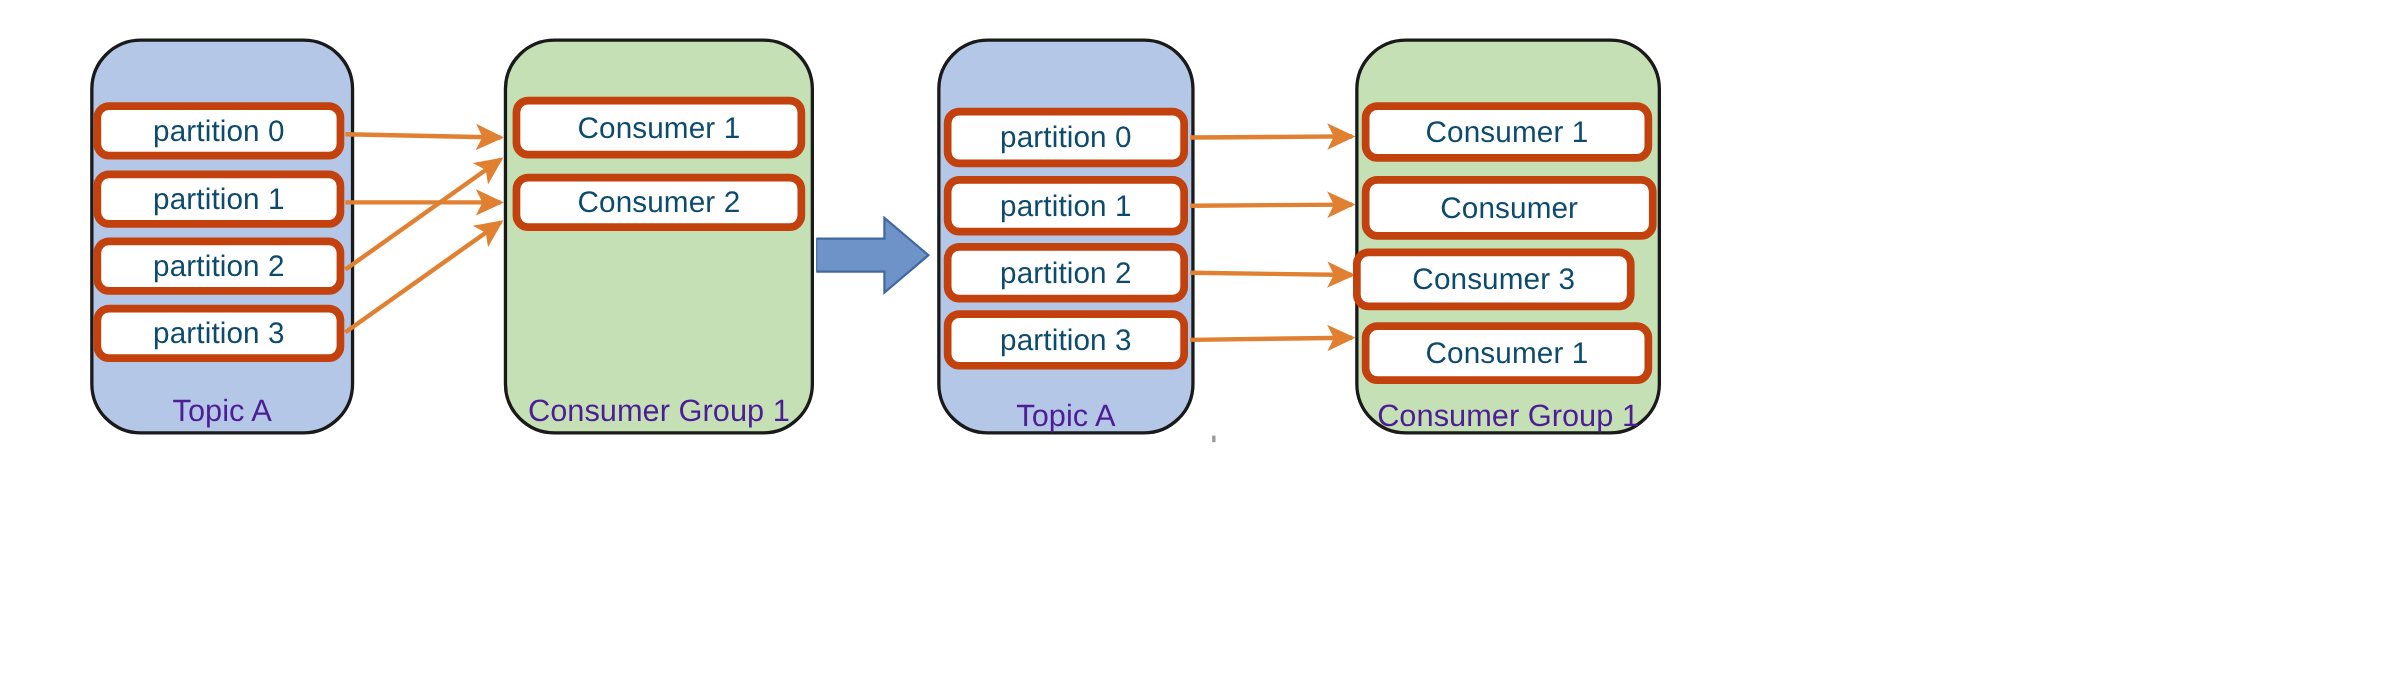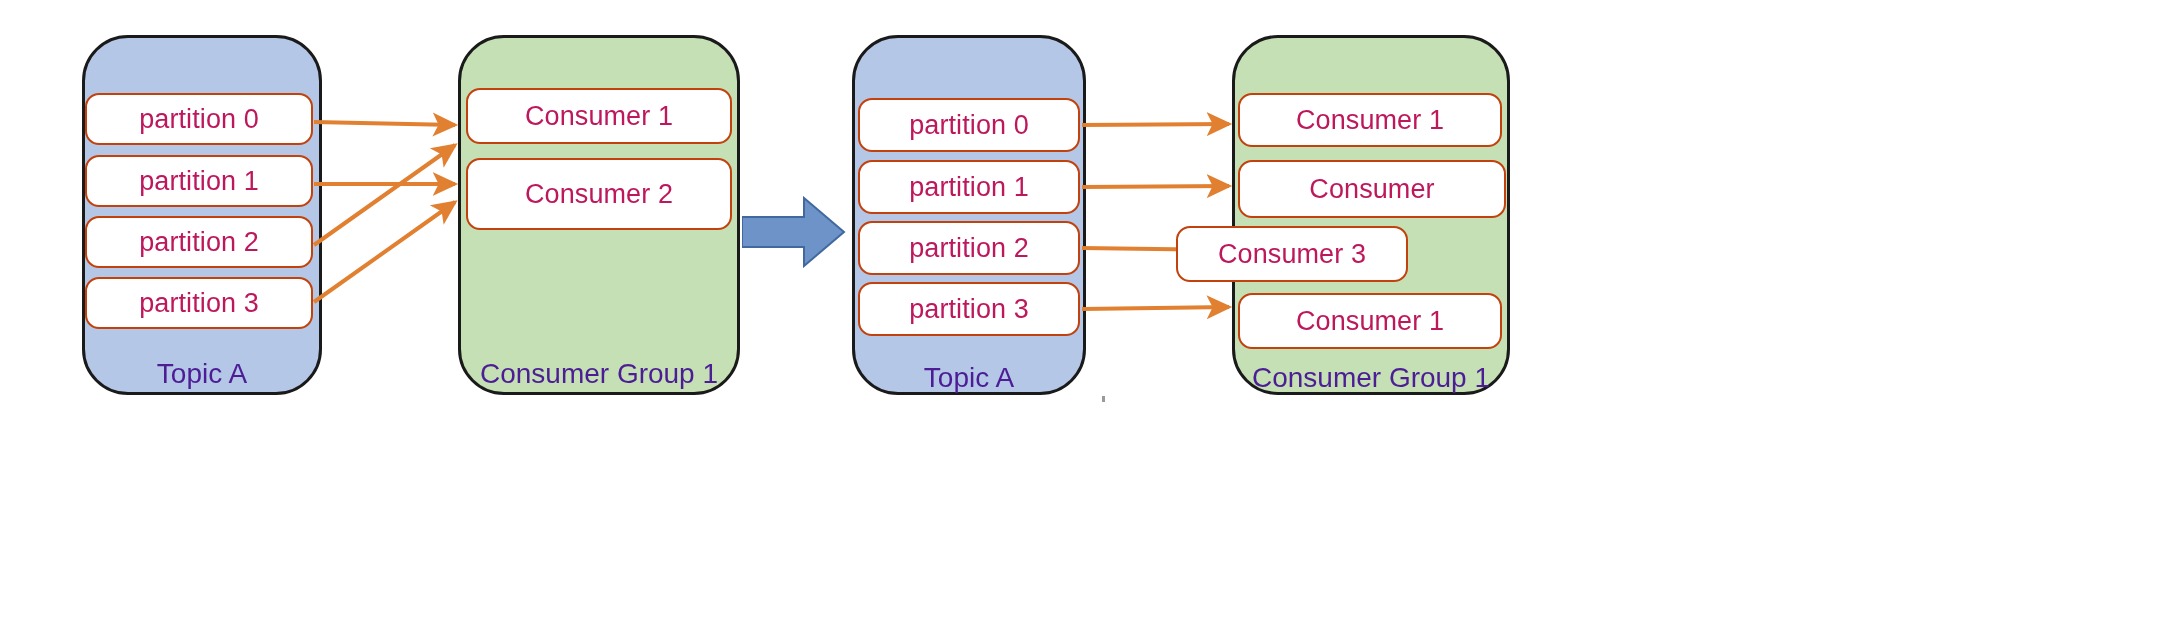--- a/index.html
+++ b/index.html
@@ -30,26 +30,26 @@
     z-index: 2;
   }
   .panel.topic   { background: #b4c7e7; }
   .panel.group   { background: #c5e0b4; }
 
   
   .inner-box {
     position: absolute;
     box-sizing: border-box;
     background: #ffffff;
-    border: 2px solid #c2410c;
+    border: 7px solid #c2410c;
     border-radius: 14px;
     display: flex;
     align-items: center;
     justify-content: center;
-    color: #be185d;
+    color: #0c4a6e;
     z-index: 4;
   }
   .inner-box .lbl {
     font-size: 27px;
     line-height: 1;
     letter-spacing: 0.1px;
     white-space: nowrap;
   }
 
   
@@ -109,21 +109,21 @@
     <span class="lbl">partition 3</span>
   </div>
 
   <div class="panel-caption" style="left:82px; top:358px; width:240px;">Topic A</div>
 
   <div class="panel group" style="left:458px; top:35px; width:282px; height:360px;"></div>
 
   <div class="inner-box" style="left:466px; top:88px;  width:266px; height:56px;">
     <span class="lbl">Consumer 1</span>
   </div>
-  <div class="inner-box" style="left:466px; top:158px; width:266px; height:72px;">
+  <div class="inner-box" style="left:466px; top:158px; width:266px; height:52px;">
     <span class="lbl">Consumer 2</span>
   </div>
 
   <div class="panel-caption" style="left:458px; top:358px; width:282px;">Consumer Group 1</div>
 
   <svg class="wires" viewBox="0 0 2172 634">
     <defs>
       <marker id="ah-l" markerWidth="7" markerHeight="7" refX="5.6" refY="3.5" orient="auto" markerUnits="strokeWidth">
         <path d="M0,0.5 L6.4,3.5 L0,6.5 L1.5,3.5 Z" fill="#e08030"></path>
       </marker>
@@ -162,21 +162,21 @@
   <div class="panel-caption" style="left:852px; top:362px; width:234px;">Topic A</div>
 
   <div class="panel group" style="left:1232px; top:35px; width:278px; height:360px;"></div>
 
   <div class="inner-box" style="left:1238px; top:93px;  width:264px; height:54px;">
     <span class="lbl">Consumer 1</span>
   </div>
   <div class="inner-box" style="left:1238px; top:160px; width:268px; height:58px;">
     <span class="lbl">Consumer</span>
   </div>
-  <div class="inner-box" style="left:1176px; top:226px; width:232px; height:56px;">
+  <div class="inner-box" style="left:1230px; top:226px; width:256px; height:56px;">
     <span class="lbl">Consumer 3</span>
   </div>
   <div class="inner-box" style="left:1238px; top:293px; width:264px; height:56px;">
     <span class="lbl">Consumer 1</span>
   </div>
 
   <div class="panel-caption" style="left:1232px; top:362px; width:278px;">Consumer Group 1</div>
 
   <svg class="wires" viewBox="0 0 2172 634">
     <defs>

